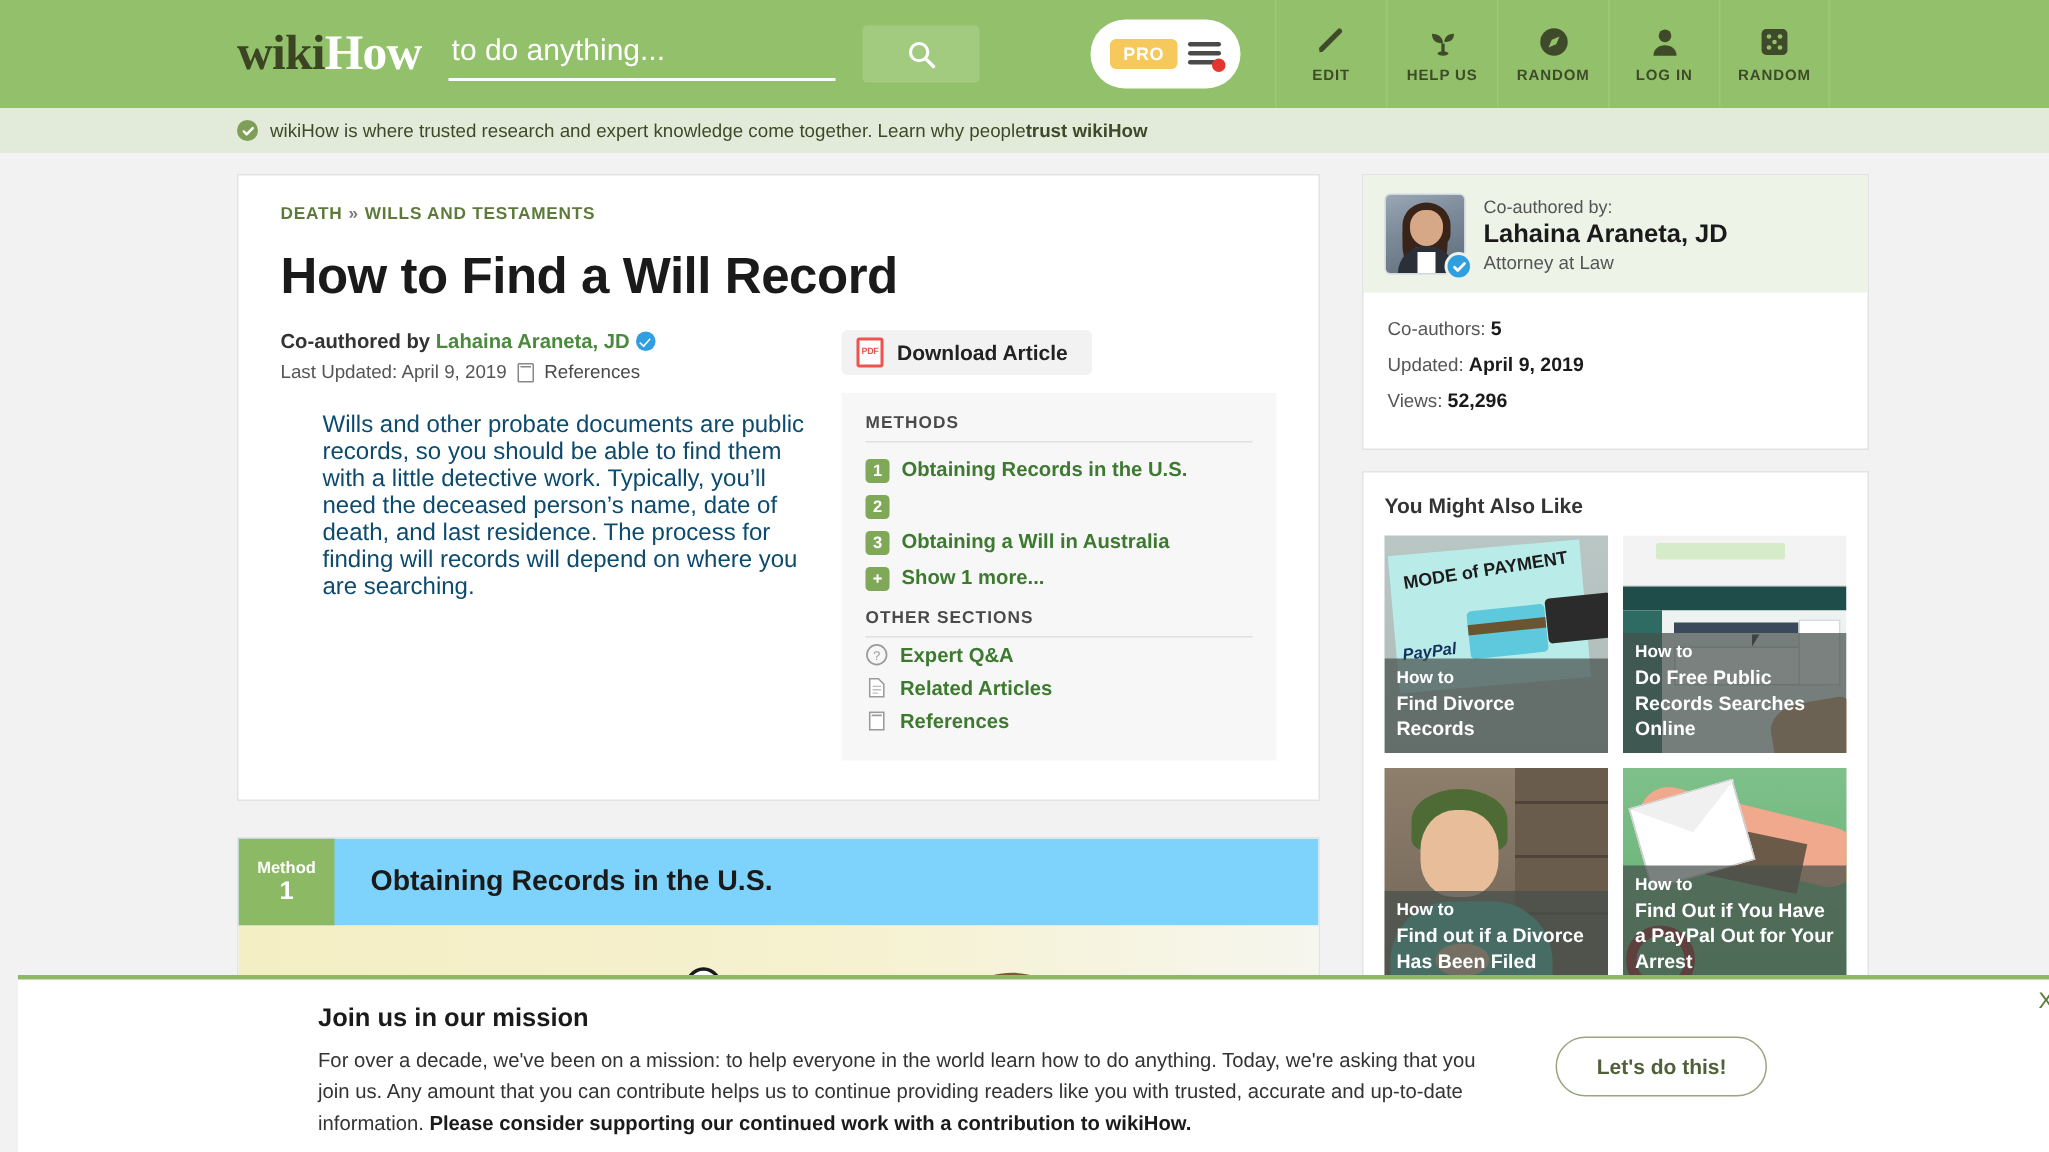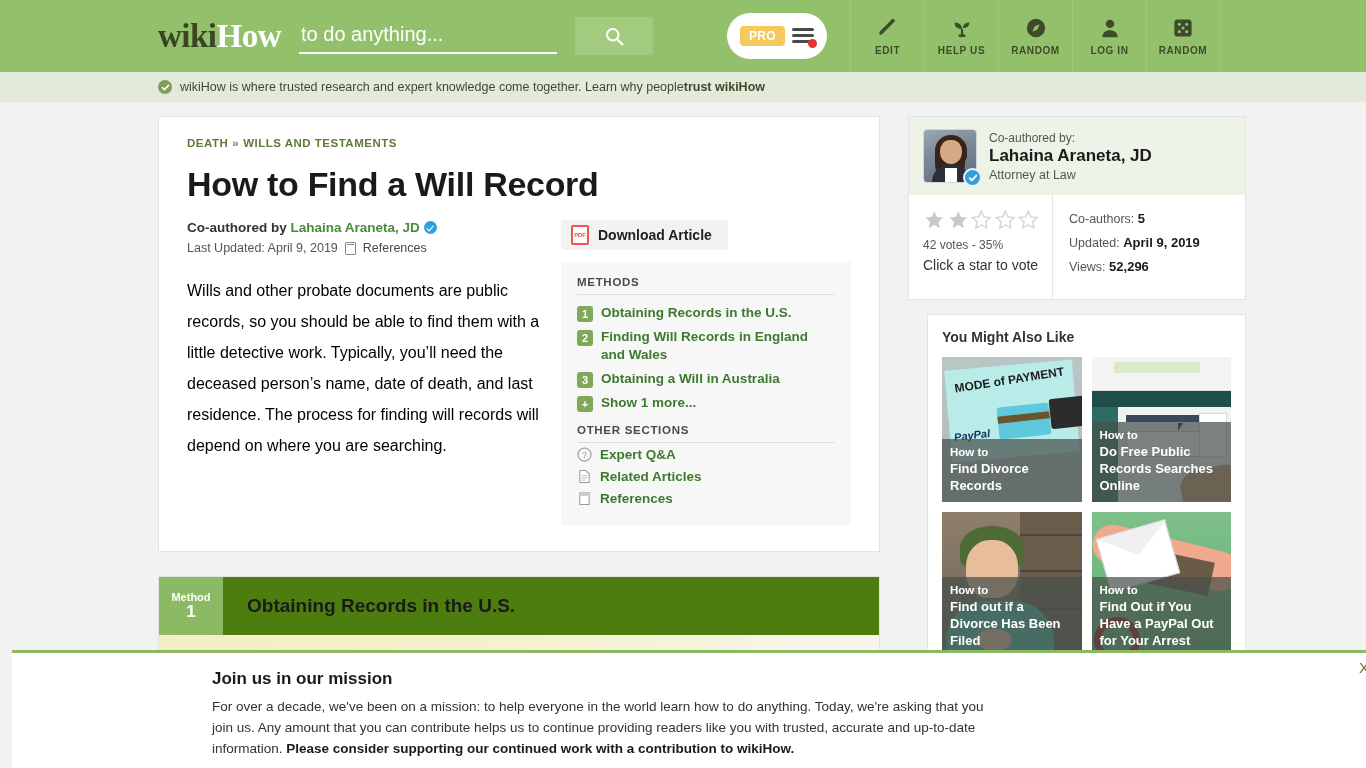--- a/index.html
+++ b/index.html
@@ -184,22 +184,23 @@
   }
   .ref-ico:before {
     content:""; position:absolute; left:1px; top:1.5px; right:1px;
     height:1.4px; background:#888;
   }
   .updated .reflink { color: #4a4a4a; }
 
   .intro-text {
     margin-top: 20px;
     font-size: 16px;
-    line-height: 31px;
-    color: #000000;
+    line-height: 18px;
+    color: #0c4a6e;
+    margin-left: 28px;
   }
 
   
   .intro-right {
     float: right; width: 290px;
   }
   .dl-btn {
     background: #f2f2f2;
     border-radius: 4px;
     height: 30px;
@@ -248,21 +249,21 @@
   .sec-label.second { margin-top: 9px; }
   .oitem {
     display: flex; gap: 8px; align-items: center;
     padding: 3.5px 0; cursor: pointer;
   }
   .oico { flex:0 0 auto; width:15px; height:15px; }
   .otext { font-size: 13.5px; font-weight: bold; color: #3d7a30; }
 
   
   .method-card { margin-top: 24px; position: relative; overflow: hidden; }
-  .method-head { display: flex; align-items: stretch; height: 58px; background:#4d7c0f; }
+  .method-head { display: flex; align-items: stretch; height: 58px; background:#7dd3fc; }
   .method-tag {
     width: 64px; background: #8cb963; color: #fff;
     display: flex; flex-direction: column;
     align-items: center; justify-content: center;
     line-height: 1.1;
   }
   .method-tag .mt-word { font-size: 11px; font-weight: bold; }
   .method-tag .mt-num  { font-size: 17px; font-weight: bold; }
   .method-title {
     display: flex; align-items: center;
@@ -325,21 +326,21 @@
     width: 144px; padding: 14px 12px 16px 14px;
     border-right: 1px solid #e6e6e6;
   }
   .stars { display:flex; gap: 1px; margin-bottom: 7px; }
   .votes { font-size: 12px; color: #555; }
   .clickstar { font-size: 14px; color: #333; margin-top: 5px; }
   .meta-col { padding: 16px 0 16px 16px; font-size: 12.5px; color:#555; }
   .meta-col div { margin-bottom: 9px; }
   .meta-col b { color: #1a1a1a; font-size: 13px; }
 
-  .ymal-card { background:#fff; border:1px solid #e3e3e3; margin-top: 14px; padding: 14px; margin-left: 19px; }
+  .ymal-card { background:#fff; border:1px solid #e3e3e3; margin-top: 14px; padding: 14px; }
   .ymal-title { font-size: 14px; font-weight: bold; color: #333; margin-bottom: 12px; }
   .ymal-grid { display: grid; grid-template-columns: 1fr 1fr; gap: 10px; }
   .thumb {
     position: relative; height: 145px; overflow: hidden; cursor: pointer;
     background: #cfd8d3;
   }
   .thumb-cap {
     position: absolute; left:0; right:0; bottom:0;
     background: rgba(70,80,76,0.72);
     padding: 6px 8px 8px 8px;
@@ -547,21 +548,20 @@
 
         <div class="methods-box">
           <div class="sec-label">METHODS</div>
           <div class="mlist">
             <div class="mitem">
               <span class="mnum">1</span>
               <span class="mtext">Obtaining Records in the U.S.</span>
             </div>
             <div class="mitem">
               <span class="mnum">2</span>
-              <span class="mtext">Finding Will Records in England and Wales</span>
             </div>
             <div class="mitem">
               <span class="mnum">3</span>
               <span class="mtext">Obtaining a Will in Australia</span>
             </div>
             <div class="mitem">
               <span class="mnum">+</span>
               <span class="mtext">Show 1 more...</span>
             </div>
           </div>
@@ -657,41 +657,20 @@
               </svg>
           </div>
         </div>
         <div>
           <div class="coauth-lbl">Co-authored by:</div>
           <div class="coauth-name">Lahaina Araneta, JD</div>
           <div class="coauth-role">Attorney at Law</div>
         </div>
       </div>
       <div class="author-bottom">
-        <div class="rating-col">
-          <div class="stars">
-            <svg width="23" height="22" viewBox="0 0 24 24">
-                <path d="M12 2.4l2.9 6.2 6.8.8-5 4.6 1.3 6.7L12 17.4 6 20.7l1.3-6.7-5-4.6 6.8-.8z" fill="#c9c9c9"></path>
-              </svg>
-            <svg width="23" height="22" viewBox="0 0 24 24">
-                <path d="M12 2.4l2.9 6.2 6.8.8-5 4.6 1.3 6.7L12 17.4 6 20.7l1.3-6.7-5-4.6 6.8-.8z" fill="#c9c9c9"></path>
-              </svg>
-            <svg width="23" height="22" viewBox="0 0 24 24">
-                <path d="M12 2.4l2.9 6.2 6.8.8-5 4.6 1.3 6.7L12 17.4 6 20.7l1.3-6.7-5-4.6 6.8-.8z" fill="none" stroke="#d4d4d4" stroke-width="1.5"></path>
-              </svg>
-            <svg width="23" height="22" viewBox="0 0 24 24">
-                <path d="M12 2.4l2.9 6.2 6.8.8-5 4.6 1.3 6.7L12 17.4 6 20.7l1.3-6.7-5-4.6 6.8-.8z" fill="none" stroke="#d4d4d4" stroke-width="1.5"></path>
-              </svg>
-            <svg width="23" height="22" viewBox="0 0 24 24">
-                <path d="M12 2.4l2.9 6.2 6.8.8-5 4.6 1.3 6.7L12 17.4 6 20.7l1.3-6.7-5-4.6 6.8-.8z" fill="none" stroke="#d4d4d4" stroke-width="1.5"></path>
-              </svg>
-          </div>
-          <div class="votes">42 votes - 35%</div>
-          <div class="clickstar">Click a star to vote</div>
-        </div>
         <div class="meta-col">
           <div>
             <span>Co-authors:</span>
             <b>5</b>
           </div>
           <div>
             <span>Updated:</span>
             <b>April 9, 2019</b>
           </div>
           <div>
@@ -766,15 +745,16 @@
     </div>
   </div>
 </div>
 
 <div class="bottom-banner">
   <div class="bb-inner">
     <div class="bb-title">Join us in our mission</div>
     <div class="bb-text">
       <span>For over a decade, we've been on a mission: to help everyone in the world learn how to do anything. Today, we're asking that you join us. Any amount that you can contribute helps us to continue providing readers like you with trusted, accurate and up-to-date information. </span><b>Please consider supporting our continued work with a contribution to wikiHow.</b>
     </div>
+    <div class="bb-cta">Let's do this!</div>
     <div class="bb-close">X</div>
   </div>
 </div>
 
 </body></html>

